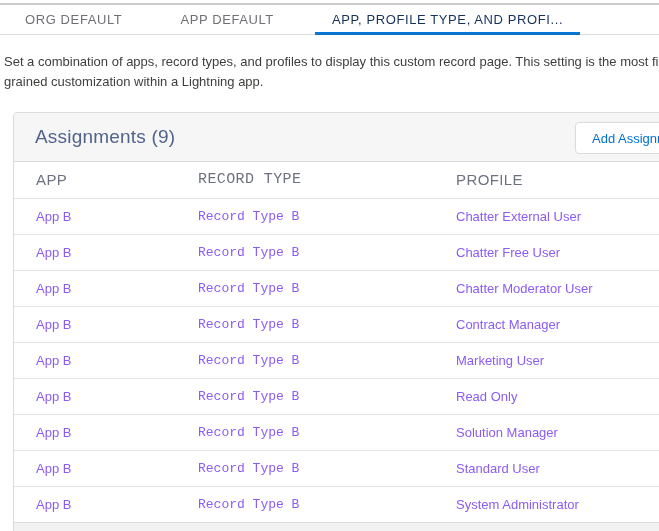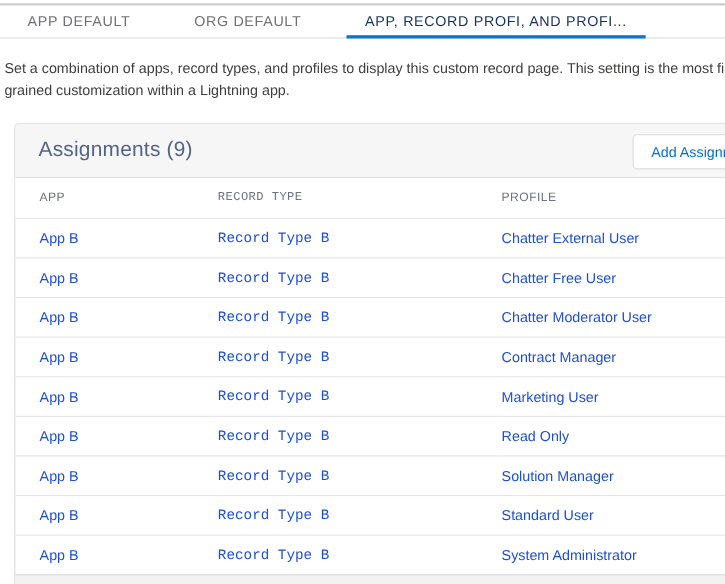--- a/index.html
+++ b/index.html
@@ -94,51 +94,51 @@
     table-layout:fixed;
   }
   .assign-table th, .assign-table td {
     text-align:left;
     height:36px;
     vertical-align:middle;
     font-weight:normal;
     overflow:hidden; white-space:nowrap;
   }
   .assign-table th {
-    font-size:11px;
+    font-size:15px;
     letter-spacing:0.4px;
     color:#6e7280;
     background:#ffffff;
   }
   .assign-table td {
     font-size:13px;
-    color:#1d4ed8;
+    color:#8b5cf6;
     border-top:1px solid #e2e4e8;
   }
   .assign-table .col-app   { width:184px; padding-left:22px; }
   .assign-table .col-rtype { width:258px;font-family:Liberation Mono, monospace; }
   .assign-table .col-prof  { }
 
   .card-footer {
     height:40px;
     background:#f3f2f2;
     border-top:1px solid #d9dbdd;
   }
 </style>
 </head>
 <body>
 
 <div id="screen">
 
   <div class="top-rule"></div>
 
   <div class="tabbar">
+    <div class="tab">ORG DEFAULT</div>
     <div class="tab">APP DEFAULT</div>
-    <div class="tab">ORG DEFAULT</div>
-    <div class="tab active">APP, RECORD PROFI, AND PROFI...</div>
+    <div class="tab active">APP, PROFILE TYPE, AND PROFI...</div>
   </div>
 
   <div class="description">
     <div>Set a combination of apps, record types, and profiles to display this custom record page. This setting is the most fine-</div>
     <div>grained customization within a Lightning app.</div>
   </div>
 
   <div class="card">
     <div class="card-header">
       <span class="card-title">Assignments (9)</span>

